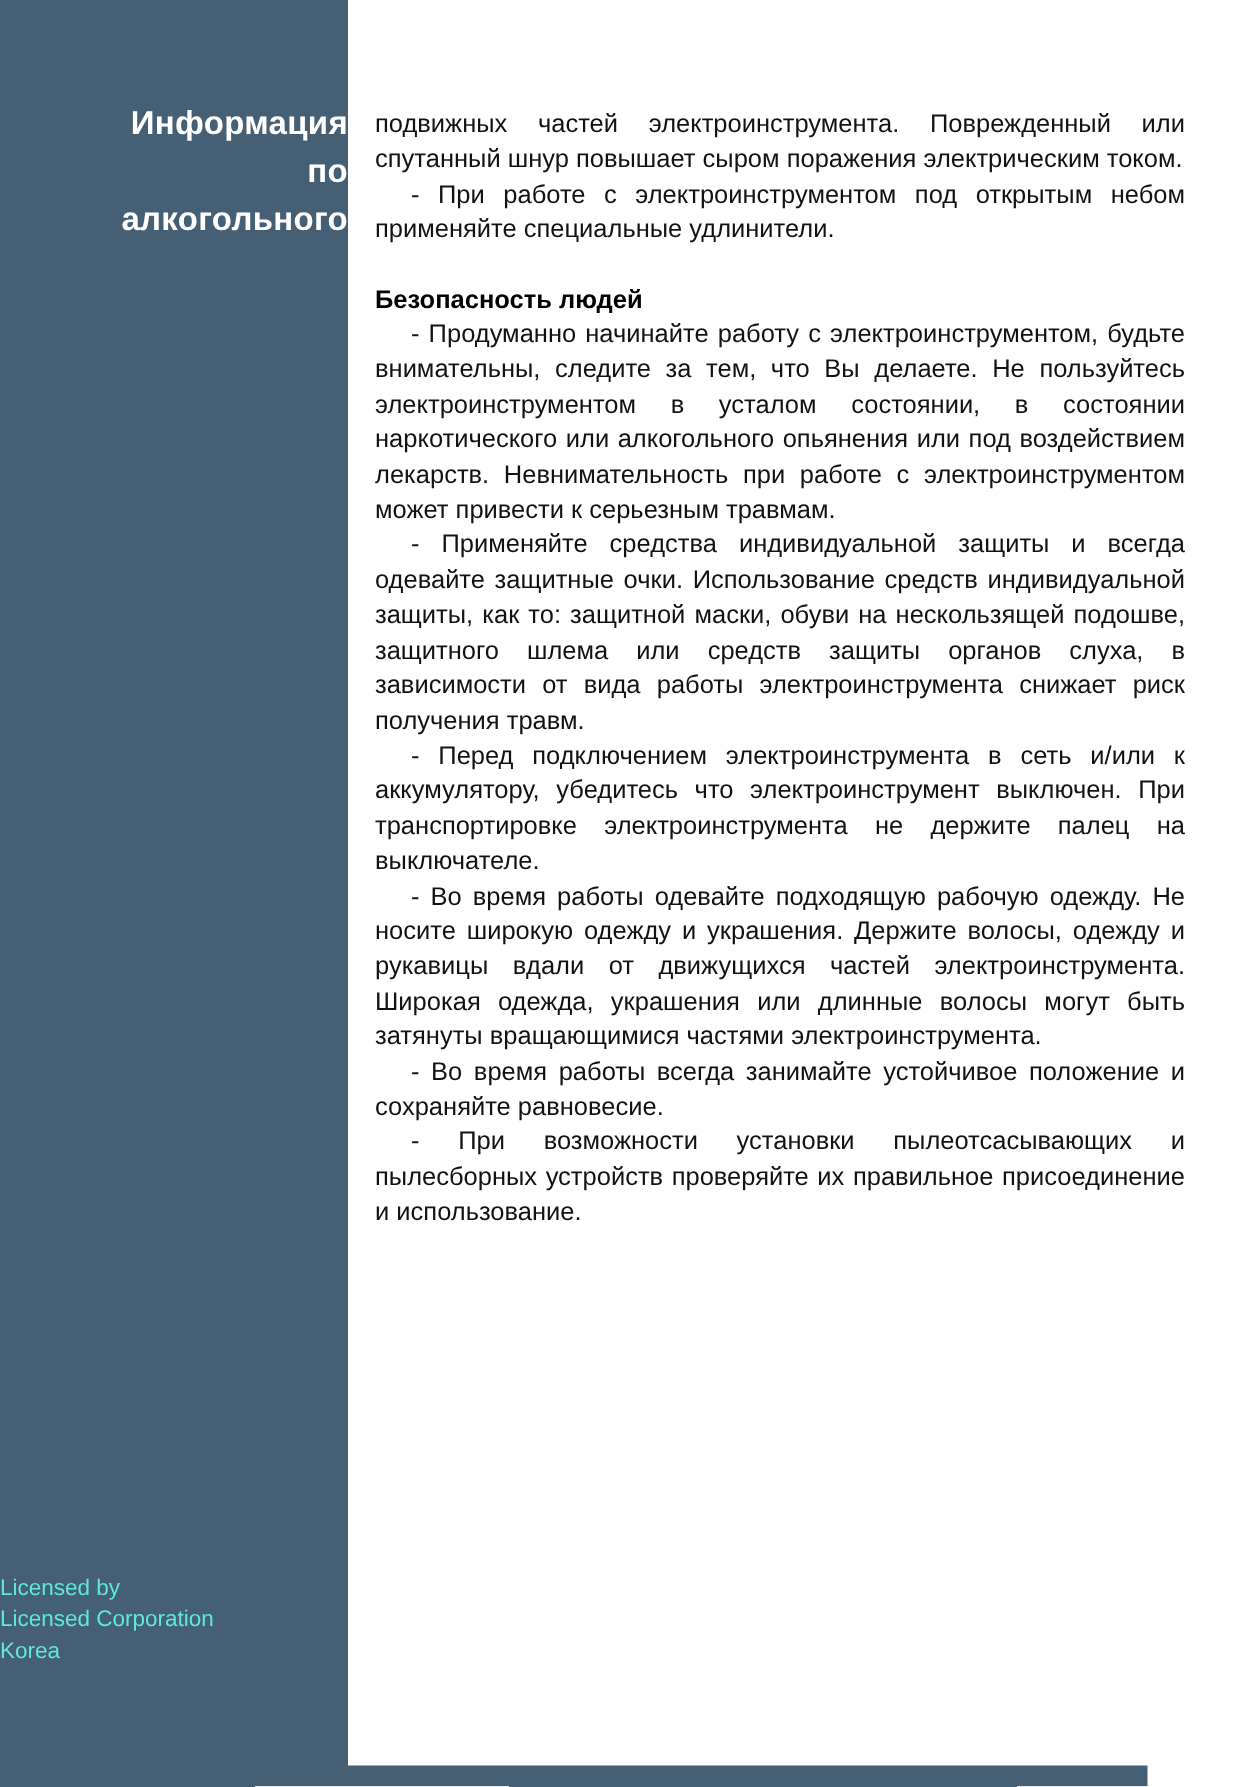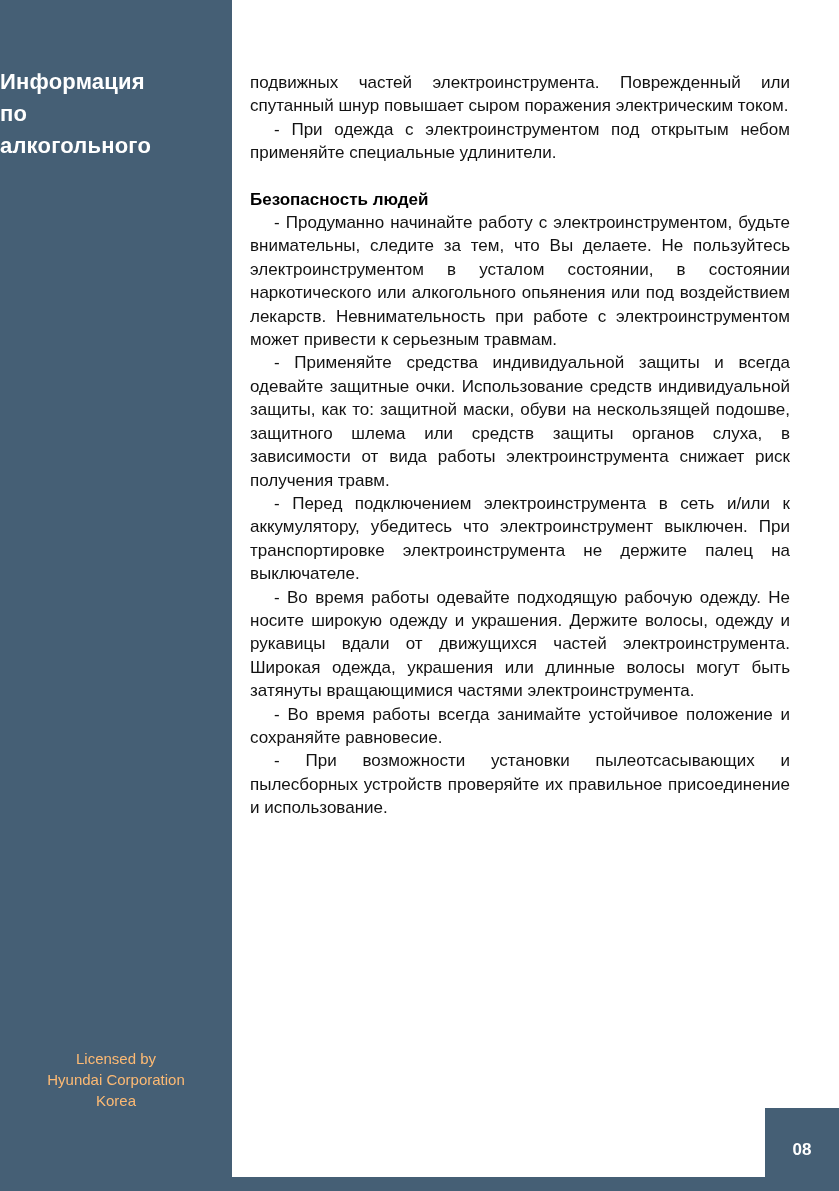--- a/index.html
+++ b/index.html
@@ -19,34 +19,33 @@
   .sidebar {
     position: absolute;
     left: 0;
     top: 0;
     width: 232px;
     height: 100%;
     background: #455f75; 
   }
   .sidebar-title {
     padding-top: 66px;
-    text-align: left;
+    text-align: right;
     color: #ffffff;
     font-weight: bold;
     font-size: 22px;
     line-height: 1.45;
     letter-spacing: 0.2px;
   }
   .sidebar-footer {
     position: absolute;
     bottom: 80px;
     left: 0;
     width: 100%;
-    text-align: center;
-    color: #fdba74;
+    color: #5eead4;
     font-size: 15px;
     line-height: 1.4;
   }
   
   .content {
     position: absolute;
     left: 250px;
     top: 71px;
     width: 540px;
     color: #121212;
@@ -98,38 +97,35 @@
 <div class="page">
 
   <aside class="sidebar" style="background-color: rgb(69, 95, 117);">
     <div class="sidebar-title">
       <div>Информация</div>
       <div>по</div>
       <div>алкогольного</div>
     </div>
     <div class="sidebar-footer">
       <div>Licensed by</div>
-      <div>Hyundai Corporation</div>
+      <div>Licensed Corporation</div>
       <div>Korea</div>
     </div>
   </aside>
 
   <main class="content">
     <p class="first">подвижных частей электроинструмента. Поврежденный или спутанный шнур повышает сыром поражения электрическим током.</p>
-    <p>- При одежда с электроинструментом под открытым небом применяйте специальные удлинители.</p>
+    <p>- При работе с электроинструментом под открытым небом применяйте специальные удлинители.</p>
 
     <h2>Безопасность людей</h2>
 
     <p>- Продуманно начинайте работу с электроинструментом, будьте внимательны, следите за тем, что Вы делаете. Не пользуйтесь электроинструментом в усталом состоянии, в состоянии наркотического или алкогольного опьянения или под воздействием лекарств. Невнимательность при работе с электроинструментом  может привести к серьезным травмам.</p>
     <p>- Применяйте средства индивидуальной защиты и всегда одевайте защитные очки. Использование средств индивидуальной защиты, как то: защитной маски, обуви на нескользящей подошве, защитного шлема или средств защиты органов слуха, в зависимости от вида работы электроинструмента снижает риск получения травм.</p>
     <p>- Перед подключением электроинструмента в сеть и/или к аккумулятору, убедитесь что электроинструмент выключен. При транспортировке электроинструмента не держите палец на выключателе.</p>
     <p>- Во время работы одевайте подходящую рабочую одежду. Не носите широкую одежду и украшения. Держите волосы, одежду и рукавицы вдали от движущихся частей электроинструмента. Широкая одежда, украшения или длинные волосы могут быть затянуты вращающимися частями электроинструмента.</p>
     <p>- Во время работы всегда занимайте устойчивое положение и сохраняйте равновесие.</p>
     <p>- При возможности установки пылеотсасывающих и пылесборных устройств проверяйте их правильное присоединение и использование.</p>
   </main>
 
   <div class="footer-bar" style="background-color: rgb(69, 95, 117);"></div>
 
-  <div class="pagebox" style="background-color: rgb(69, 95, 117);">
-    <span>08</span>
-  </div>
 
 </div>
 
 </body></html>

